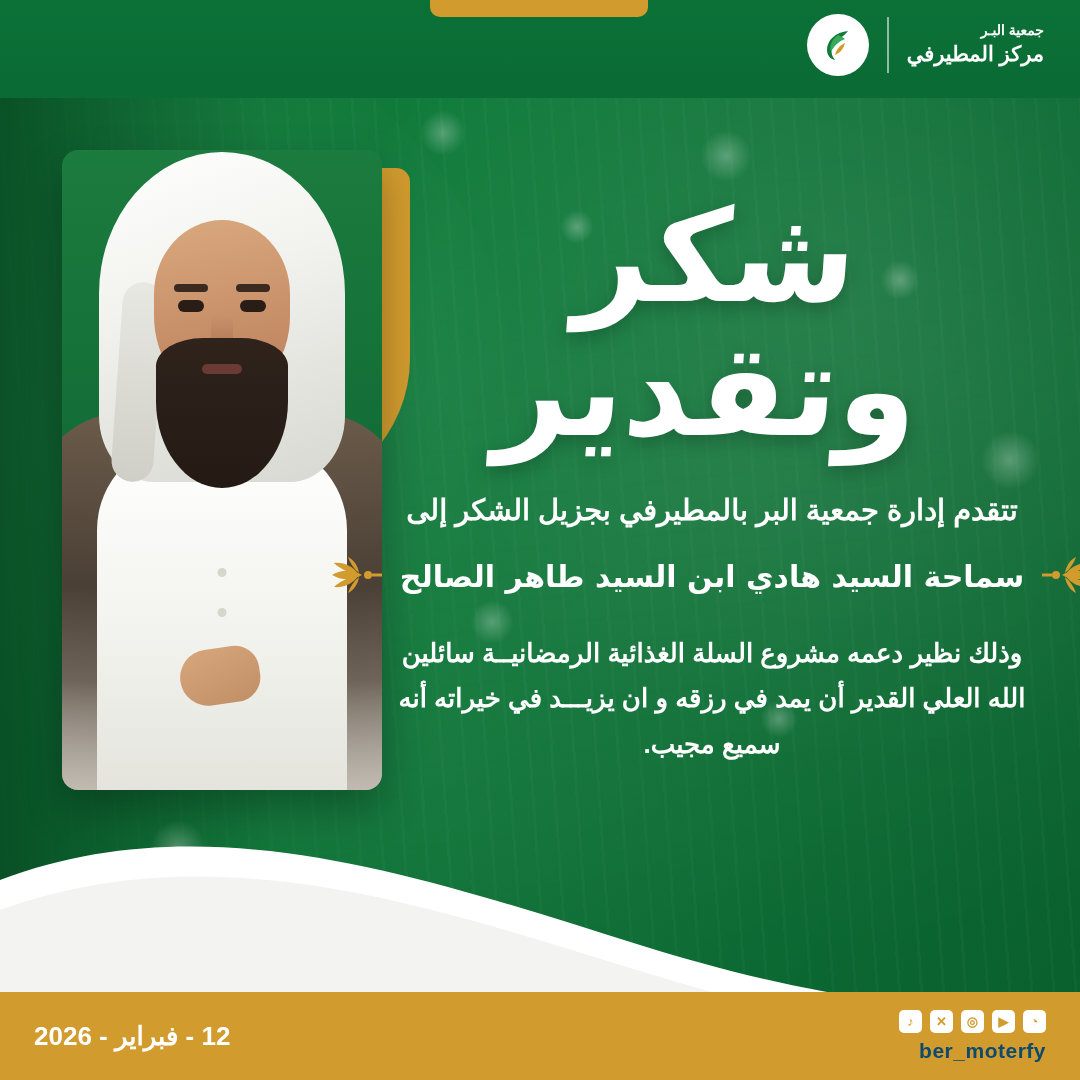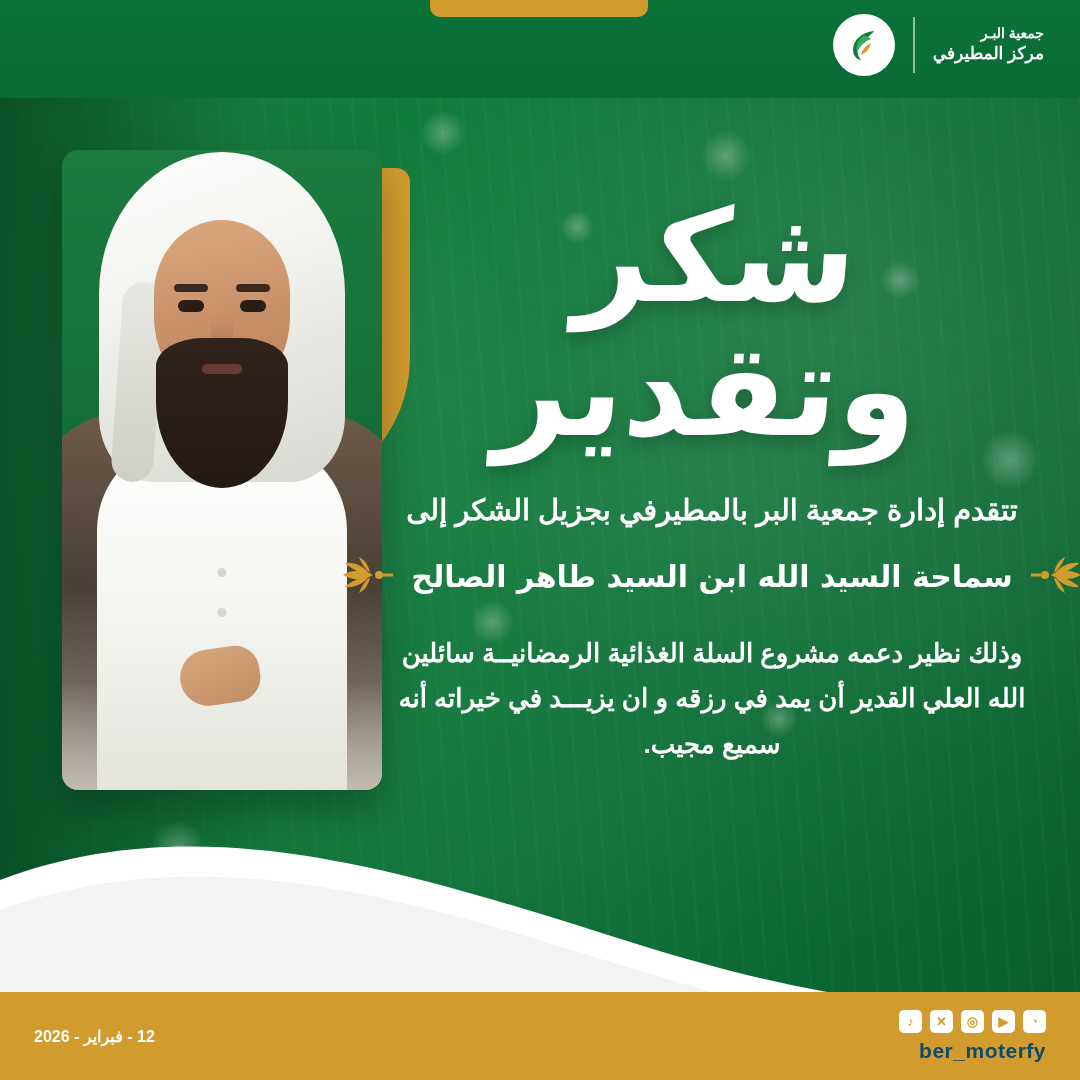--- a/index.html
+++ b/index.html
@@ -92,21 +92,21 @@
     gap: 18px;
     z-index: 7;
   }
   .brand-text {
     text-align: right;
     color: #ffffff;
     line-height: 1.35;
     font-weight: bold;
   }
   .brand-text .l1 { font-size: 14px; letter-spacing: 1px; }
-  .brand-text .l2 { font-size: 17px; }
+  .brand-text .l2 { font-size: 21px; }
   .brand-sep {
     width: 2px;
     height: 56px;
     background: rgba(255,255,255,.55);
   }
   .brand-logo {
     width: 62px;
     height: 62px;
     border-radius: 50%;
     background: #ffffff;
@@ -363,21 +363,21 @@
   }
   .handle {
     color: #0c4a6e;
     font-size: 21px;
     font-weight: bold;
     letter-spacing: .5px;
     direction: ltr;
   }
   .date {
     color: #ffffff;
-    font-size: 16px;
+    font-size: 26px;
     font-weight: bold;
     letter-spacing: .5px;
   }
 </style>
 </head>
 <body>
 
 <div class="canvas">
 
   <div class="bg-base"></div>
@@ -454,21 +454,21 @@
             <path d="M50 22C40 16 28 17 20 22c8 5 20 6 30 0z"></path>
             <path d="M48 10C38 9 28 14 24 21c9-1 18-5 24-11z"></path>
             <path d="M48 34c-10 1-20-4-24-11 9 1 18 5 24 11z"></path>
             <path d="M34 4c-6 3-10 9-11 16 5-4 9-10 11-16z"></path>
             <path d="M34 40c-6-3-10-9-11-16 5 4 9 10 11 16z"></path>
             <circle cx="14" cy="22" r="4"></circle>
             <path d="M10 22H0" stroke="#d29b2e" stroke-width="3"></path>
           </g>
         </svg>
       </span>
-      <span class="honoree-name">سماحة السيد الله ابن السيد طاهر الصالح</span>
+      <span class="honoree-name">سماحة السيد هادي ابن السيد طاهر الصالح</span>
       <span class="ornament" style="transform:scaleX(-1);">
         <svg width="54" height="44" viewBox="0 0 54 44" aria-hidden="true">
           <g fill="#d29b2e">
             <path d="M50 22C40 16 28 17 20 22c8 5 20 6 30 0z"></path>
             <path d="M48 10C38 9 28 14 24 21c9-1 18-5 24-11z"></path>
             <path d="M48 34c-10 1-20-4-24-11 9 1 18 5 24 11z"></path>
             <path d="M34 4c-6 3-10 9-11 16 5-4 9-10 11-16z"></path>
             <path d="M34 40c-6-3-10-9-11-16 5 4 9 10 11 16z"></path>
             <circle cx="14" cy="22" r="4"></circle>
             <path d="M10 22H0" stroke="#d29b2e" stroke-width="3"></path>

